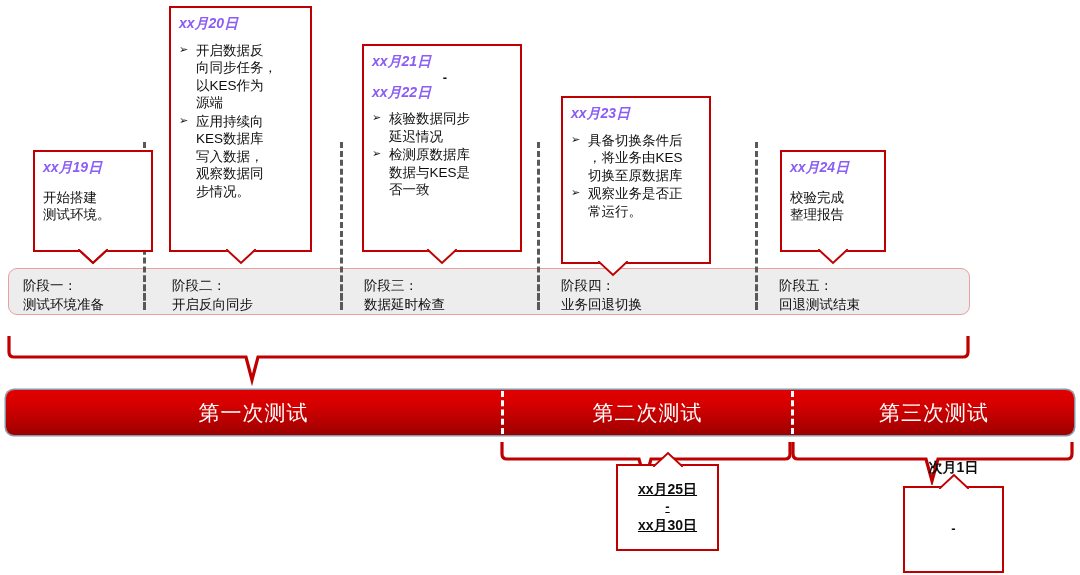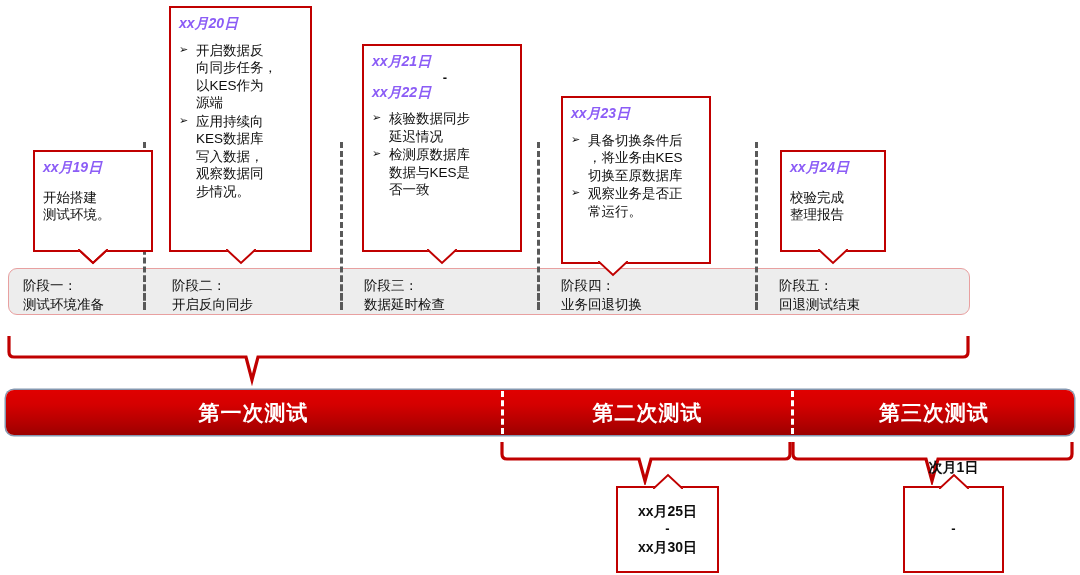--- a/index.html
+++ b/index.html
@@ -110,21 +110,21 @@
     box-shadow: 0 0 0 1.5px #8497B0;
     z-index: 5;
   }
   .test-label {
     position: absolute;
     top: 0; height: 45px;
     display: flex; align-items: center; justify-content: center;
     color: #ffffff;
     font-family: "Liberation Serif", "DejaVu Serif", serif;
     font-size: 21px;
-    font-weight: bold;
+    font-weight: normal;
     letter-spacing: 1px;
     z-index: 6;
   }
   .bar-divider {
     position: absolute;
     top: 1px; height: 43px;
     width: 0;
     border-left: 3px dashed #ffffff;
     z-index: 7;
   }
@@ -320,21 +320,21 @@
   <div class="test-label" style="left:504px; top:390px; width:287px;">第二次测试</div>
   <div class="test-label" style="left:794px; top:390px; width:280px;">第三次测试</div>
 
   <svg id="brace-bottom" viewBox="0 0 1080 45">
 
     <path d="M502,2 L502,14 Q502,19 507,19 L639,19 L645,41 L651,19 L785,19 Q790,19 790,14 L790,2" fill="none" stroke="#C00000" stroke-width="3.2" stroke-linejoin="miter" stroke-linecap="butt"></path>
 
     <path d="M793,2 L793,14 Q793,19 798,19 L926,19 L932,41 L938,19 L1067,19 Q1072,19 1072,14 L1072,2" fill="none" stroke="#C00000" stroke-width="3.2" stroke-linejoin="miter" stroke-linecap="butt"></path>
   </svg>
 
-  <div class="datebox" style="left:616px; top:486px; width:103px; height:87px;">
+  <div class="datebox" style="left:616px; top:464px; width:103px; height:87px;text-decoration:underline;">
     <div class="uptail">
       <svg width="30" height="16" viewBox="0 0 30 16">
         <path d="M0 16 L30 16" stroke="#ffffff" stroke-width="3"></path>
         <path d="M0 16 L15 2 L30 16" fill="#ffffff" stroke="#C00000" stroke-width="2"></path>
       </svg>
     </div>
     <div class="dline">xx月25日</div>
     <div class="dsep">-</div>
     <div class="dline">xx月30日</div>
   </div>

